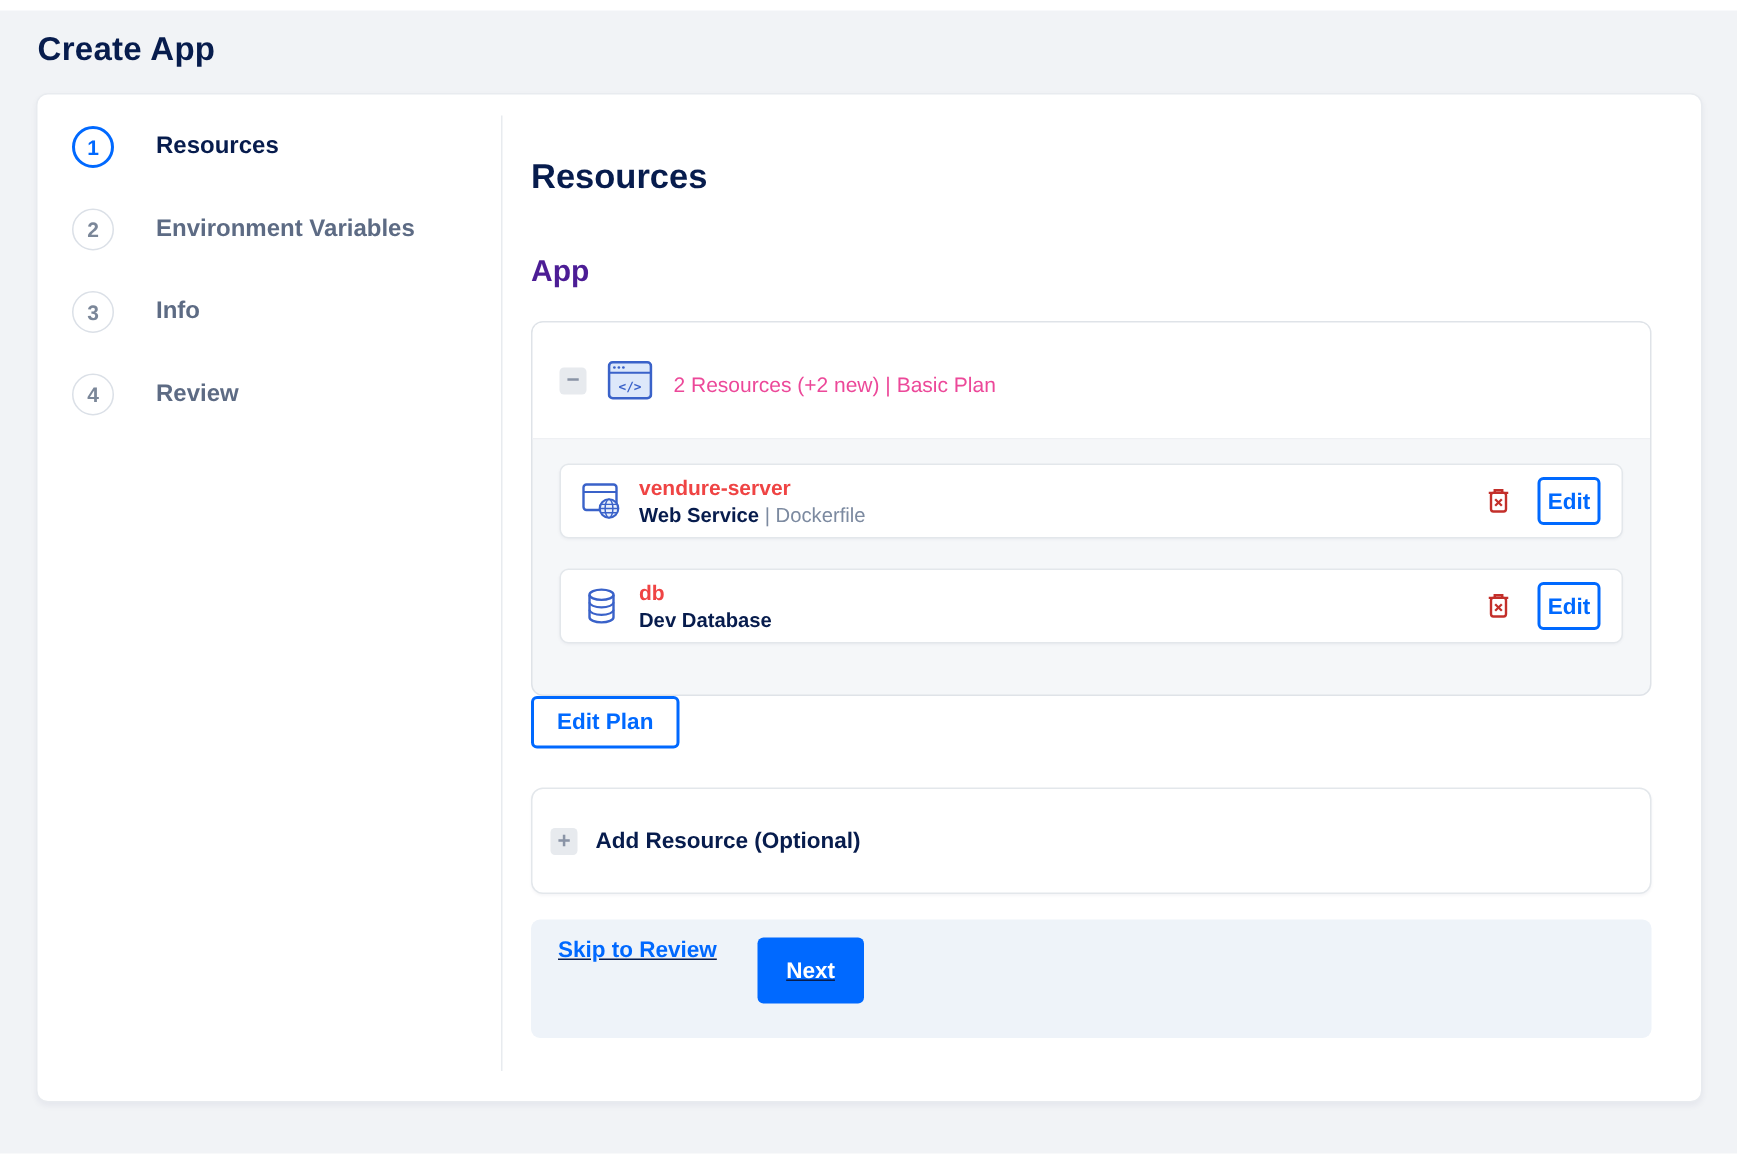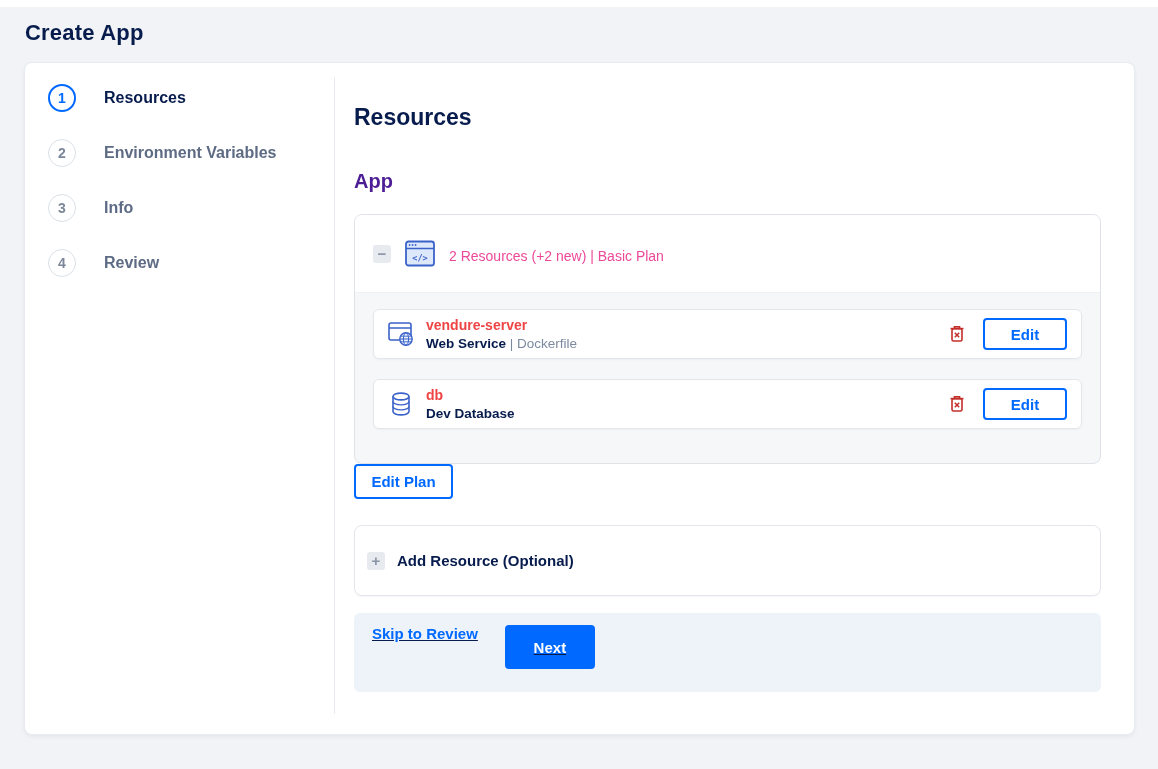--- a/index.html
+++ b/index.html
@@ -66,37 +66,37 @@
   .res-text { margin-left:12px; flex:1; }
   .res-name { font-size:14px; font-weight:700; color:#ef4444; cursor:pointer; }
   .res-type-line { font-size:13.5px; margin-top:3px; }
   .res-type { font-weight:700; color:#071c4d; }
   .res-type-suffix { color:#7c8aa0; }
   .trash-btn { background:none; border:none; cursor:pointer; display:flex; padding:4px; margin-right:14px; }
   .btn-outline {
     background:#ffffff; border:2px solid #0069ff; border-radius:4px; color:#0069ff;
     font-family:"Liberation Sans", sans-serif; font-size:15px; font-weight:700; cursor:pointer;
   }
-  .edit-btn { width:84px; height:32px; }
+  .edit-btn { width:42px; height:32px; }
   .edit-plan-btn { width:99px; height:35px; }
 
   .add-card {
     margin-top:26px; width:747px; height:71px; background:#ffffff;
     border:1px solid #e3e7eb; border-radius:8px; box-shadow:0 1px 2px rgba(3,27,78,.04);
     display:flex; align-items:center; padding:0 12px; gap:12px; cursor:pointer;
   }
   .add-label { font-size:15px; font-weight:700; color:#071c4d; }
 
   .footer-bar {
     margin-top:17px; width:747px; height:79px; background:#eef3f9; border-radius:6px;
     display:flex; align-items:flex-start; padding:12px 18px;text-decoration:underline;
   }
   .skip-link { font-size:15px; font-weight:700; color:#0069ff; text-decoration:none; cursor:pointer; }
   .btn-primary {
-    margin-left:27px; width:90px; height:44px; background:#0069ff; color:#ffffff;
+    margin-left:27px; width:71px; height:44px; background:#0069ff; color:#ffffff;
     border:none; border-radius:4px; font-family:"Liberation Sans", sans-serif;
     font-size:15px; font-weight:700; cursor:pointer;
   }
 </style>
 </head>
 <body>
 
 <div class="top-strip"></div>
 
 <div class="page-header">

